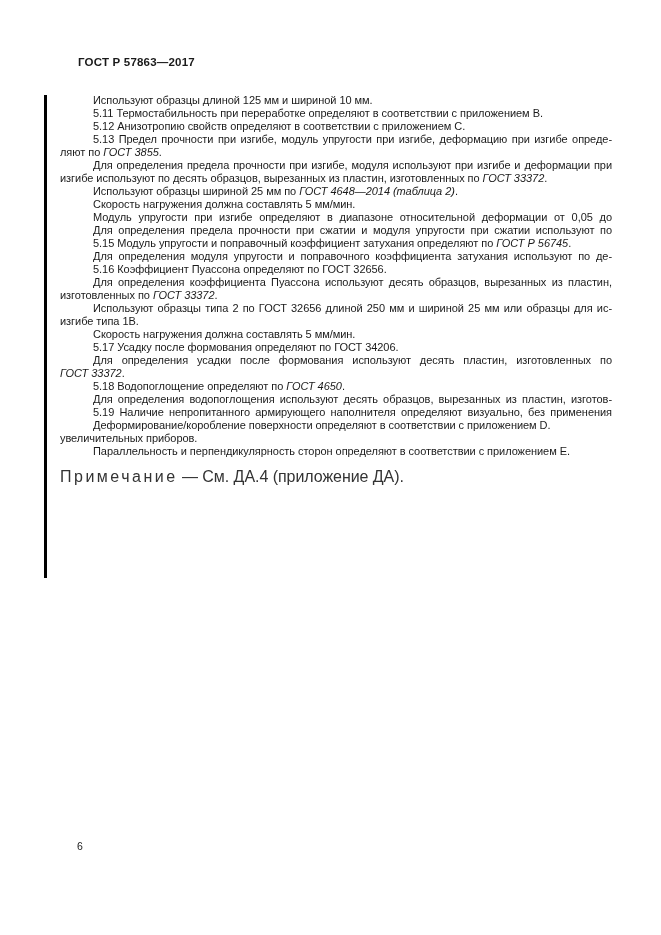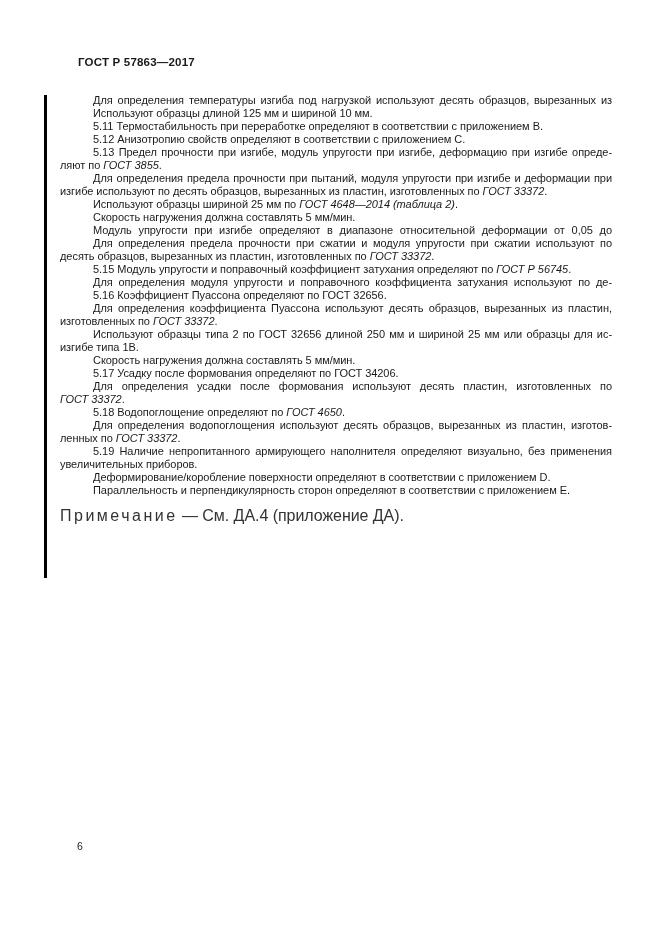--- a/index.html
+++ b/index.html
@@ -73,49 +73,46 @@
 </head>
 <body>
 
 <div class="page">
   <div class="header">ГОСТ Р 57863—2017</div>
 
   <div class="change-bar"></div>
 
   <div class="text-block">
     <div>
-        <div class="line ind just"><span>Для определения температуры изгиба под нагрузкой используют десять образцов, вырезанных из</span></div>
         <div class="line ind"><span>Используют образцы длиной 125 мм и шириной 10 мм.</span></div>
         <div class="line ind"><span>5.11 Термостабильность при переработке определяют в соответствии с приложением B.</span></div>
         <div class="line ind"><span>5.12 Анизотропию свойств определяют в соответствии с приложением C.</span></div>
         <div class="line ind just"><span>5.13 Предел прочности при изгибе, модуль упругости при изгибе, деформацию при изгибе опреде-</span></div>
         <div class="line"><span>ляют по </span><span class="it">ГОСТ 3855</span><span>.</span></div>
-        <div class="line ind just"><span>Для определения предела прочности при пытаний, модуля упругости при изгибе и деформации при</span></div>
+        <div class="line ind just"><span>Для определения предела прочности при изгибе, модуля используют при изгибе и деформации при</span></div>
         <div class="line"><span>изгибе используют по десять образцов, вырезанных из пластин, изготовленных по </span><span class="it">ГОСТ 33372</span><span>.</span></div>
         <div class="line ind"><span>Используют образцы шириной 25 мм по </span><span class="it">ГОСТ 4648—2014 (таблица 2)</span><span>.</span></div>
         <div class="line ind"><span>Скорость нагружения должна составлять 5 мм/мин.</span></div>
         <div class="line ind just"><span>Модуль упругости при изгибе определяют в диапазоне относительной деформации от 0,05 до</span></div>
         <div class="line ind just"><span>Для определения предела прочности при сжатии и модуля упругости при сжатии используют по</span></div>
-        <div class="line"><span>десять образцов, вырезанных из пластин, изготовленных по </span><span class="it">ГОСТ 33372</span><span>.</span></div>
         <div class="line ind"><span>5.15 Модуль упругости и поправочный коэффициент затухания определяют по </span><span class="it">ГОСТ Р 56745</span><span>.</span></div>
         <div class="line ind just"><span>Для определения модуля упругости и поправочного коэффициента затухания используют по де-</span></div>
         <div class="line ind"><span>5.16 Коэффициент Пуассона определяют по ГОСТ 32656.</span></div>
         <div class="line ind just"><span>Для определения коэффициента Пуассона используют десять образцов, вырезанных из пластин,</span></div>
         <div class="line"><span>изготовленных по </span><span class="it">ГОСТ 33372</span><span>.</span></div>
         <div class="line ind just"><span>Используют образцы типа 2 по ГОСТ 32656 длиной 250 мм и шириной 25 мм или образцы для ис-</span></div>
         <div class="line"><span>изгибе типа 1В.</span></div>
         <div class="line ind"><span>Скорость нагружения должна составлять 5 мм/мин.</span></div>
         <div class="line ind"><span>5.17 Усадку после формования определяют по ГОСТ 34206.</span></div>
         <div class="line ind just"><span>Для определения усадки после формования используют десять пластин, изготовленных по</span></div>
         <div class="line"><span class="it">ГОСТ 33372</span><span>.</span></div>
         <div class="line ind"><span>5.18 Водопоглощение определяют по </span><span class="it">ГОСТ 4650</span><span>.</span></div>
         <div class="line ind just"><span>Для определения водопоглощения используют десять образцов, вырезанных из пластин, изготов-</span></div>
-        <div class="line"><span>ленных по </span><span class="it">ГОСТ 33372</span><span>.</span></div>
         <div class="line ind just"><span>5.19 Наличие непропитанного армирующего наполнителя определяют визуально, без применения</span></div>
+        <div class="line ind"><span>Деформирование/коробление поверхности определяют в соответствии с приложением D.</span></div>
         <div class="line"><span>увеличительных приборов.</span></div>
-        <div class="line ind"><span>Деформирование/коробление поверхности определяют в соответствии с приложением D.</span></div>
         <div class="line ind"><span>Параллельность и перпендикулярность сторон определяют в соответствии с приложением E.</span></div>
       </div>
     <div class="note"><span class="spaced">Примечание</span><span> — См. ДА.4 (приложение ДА).</span></div>
   </div>
 
   <div class="page-number">6</div>
 </div>
 
 </body></html>

